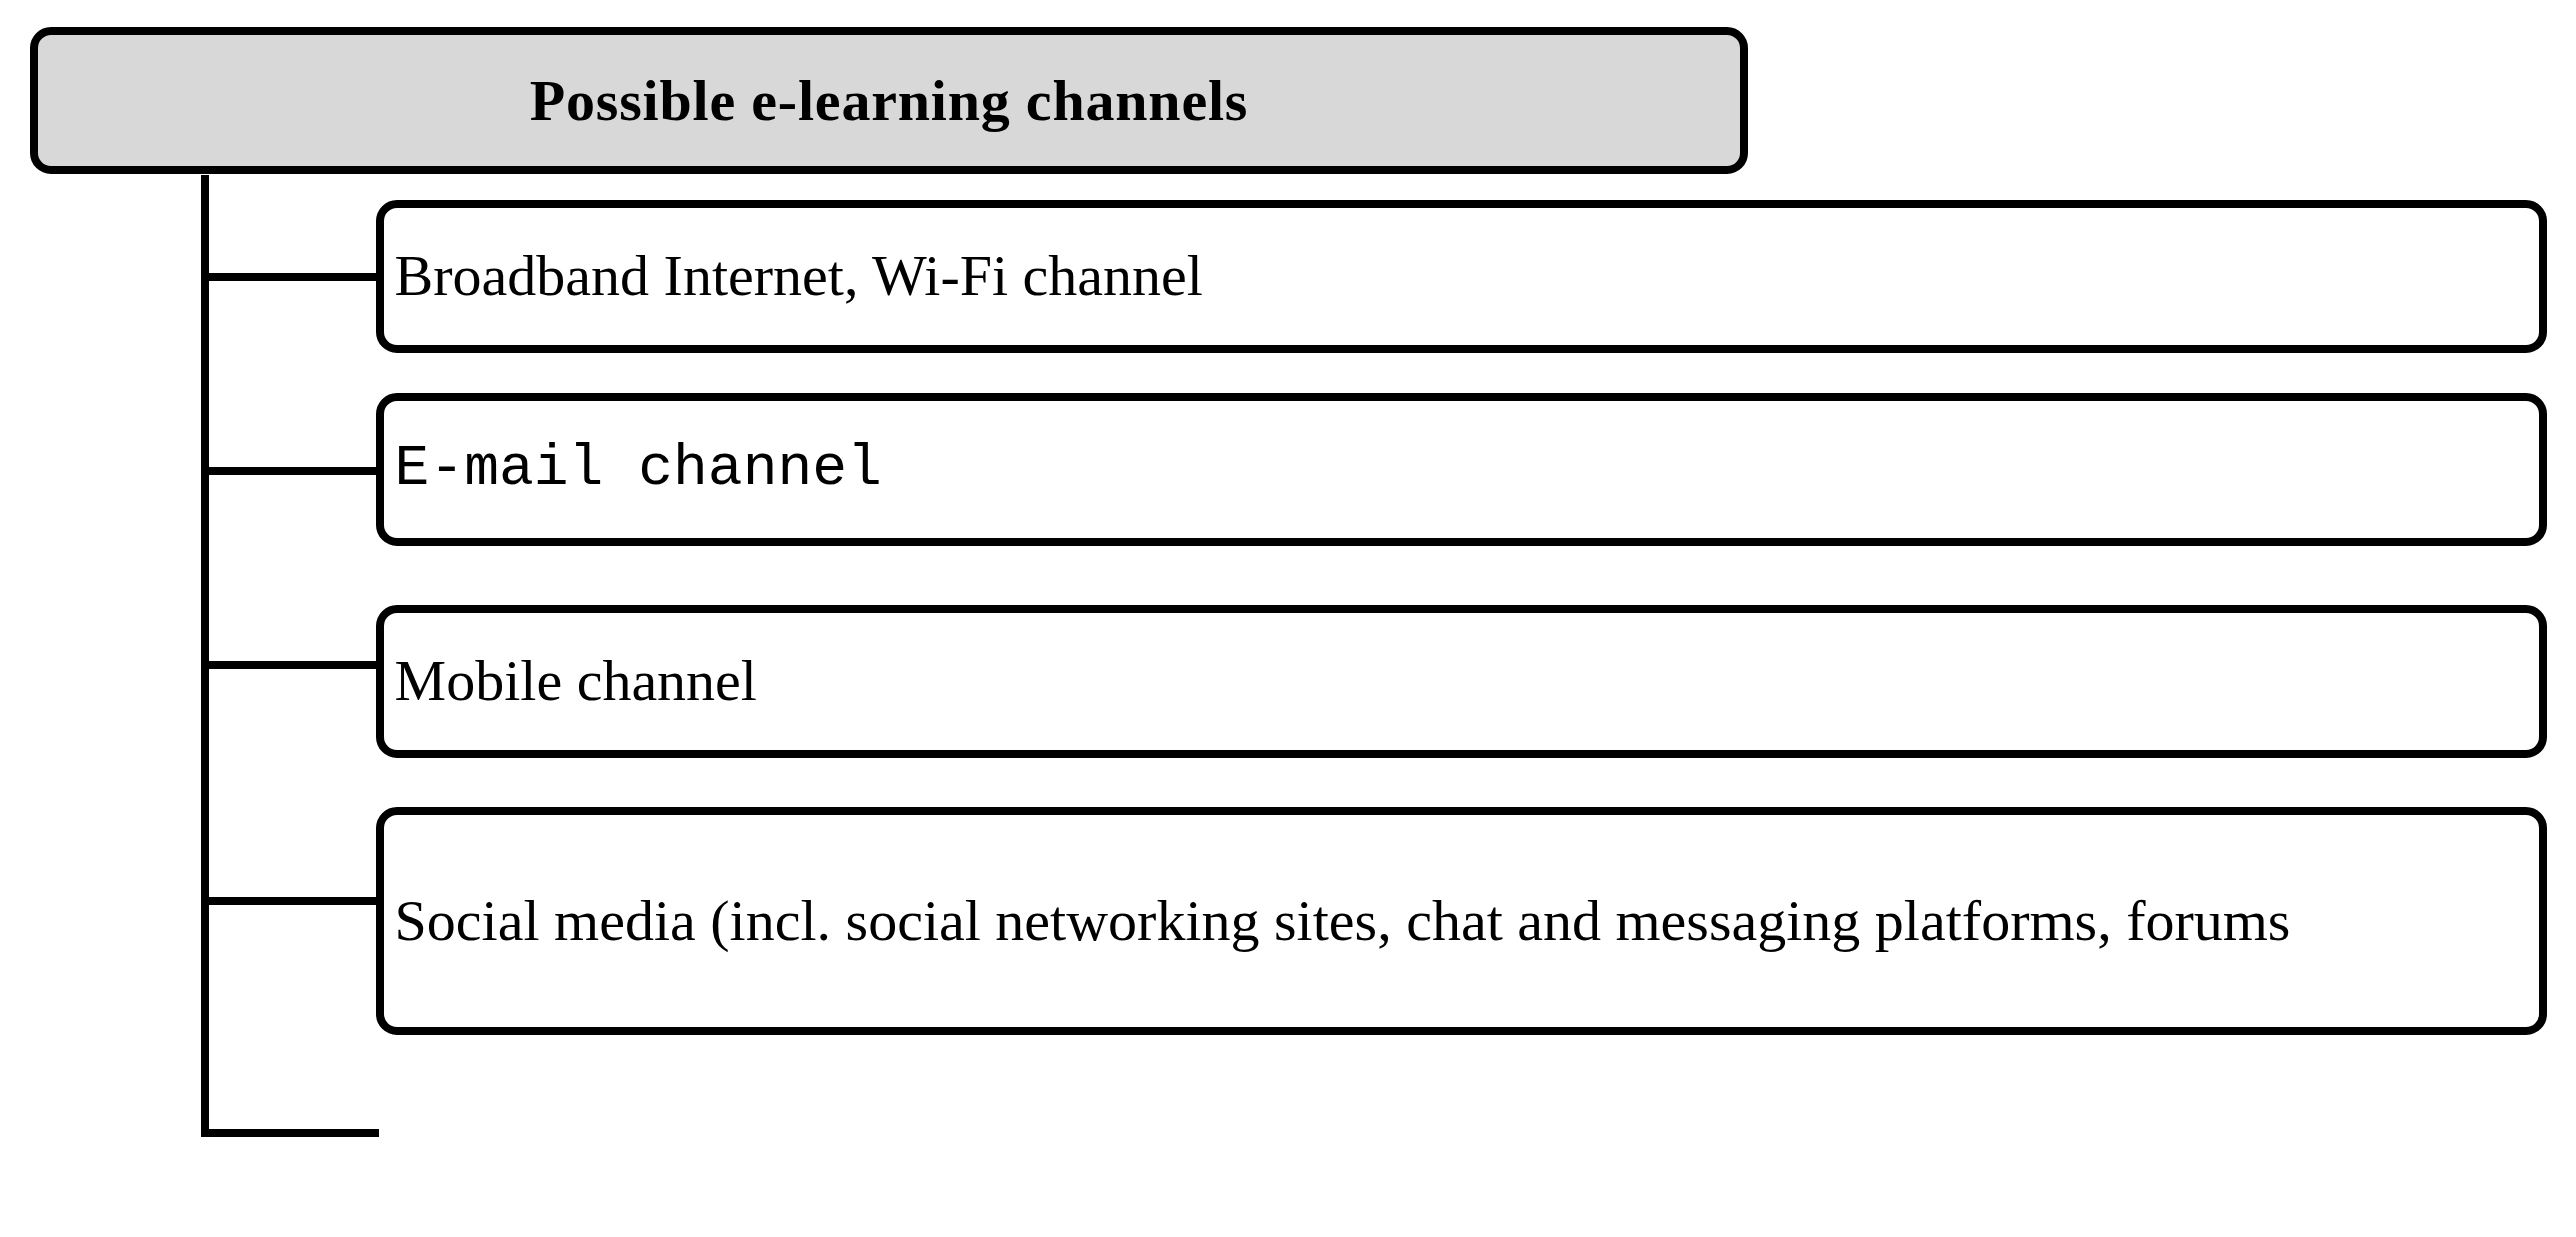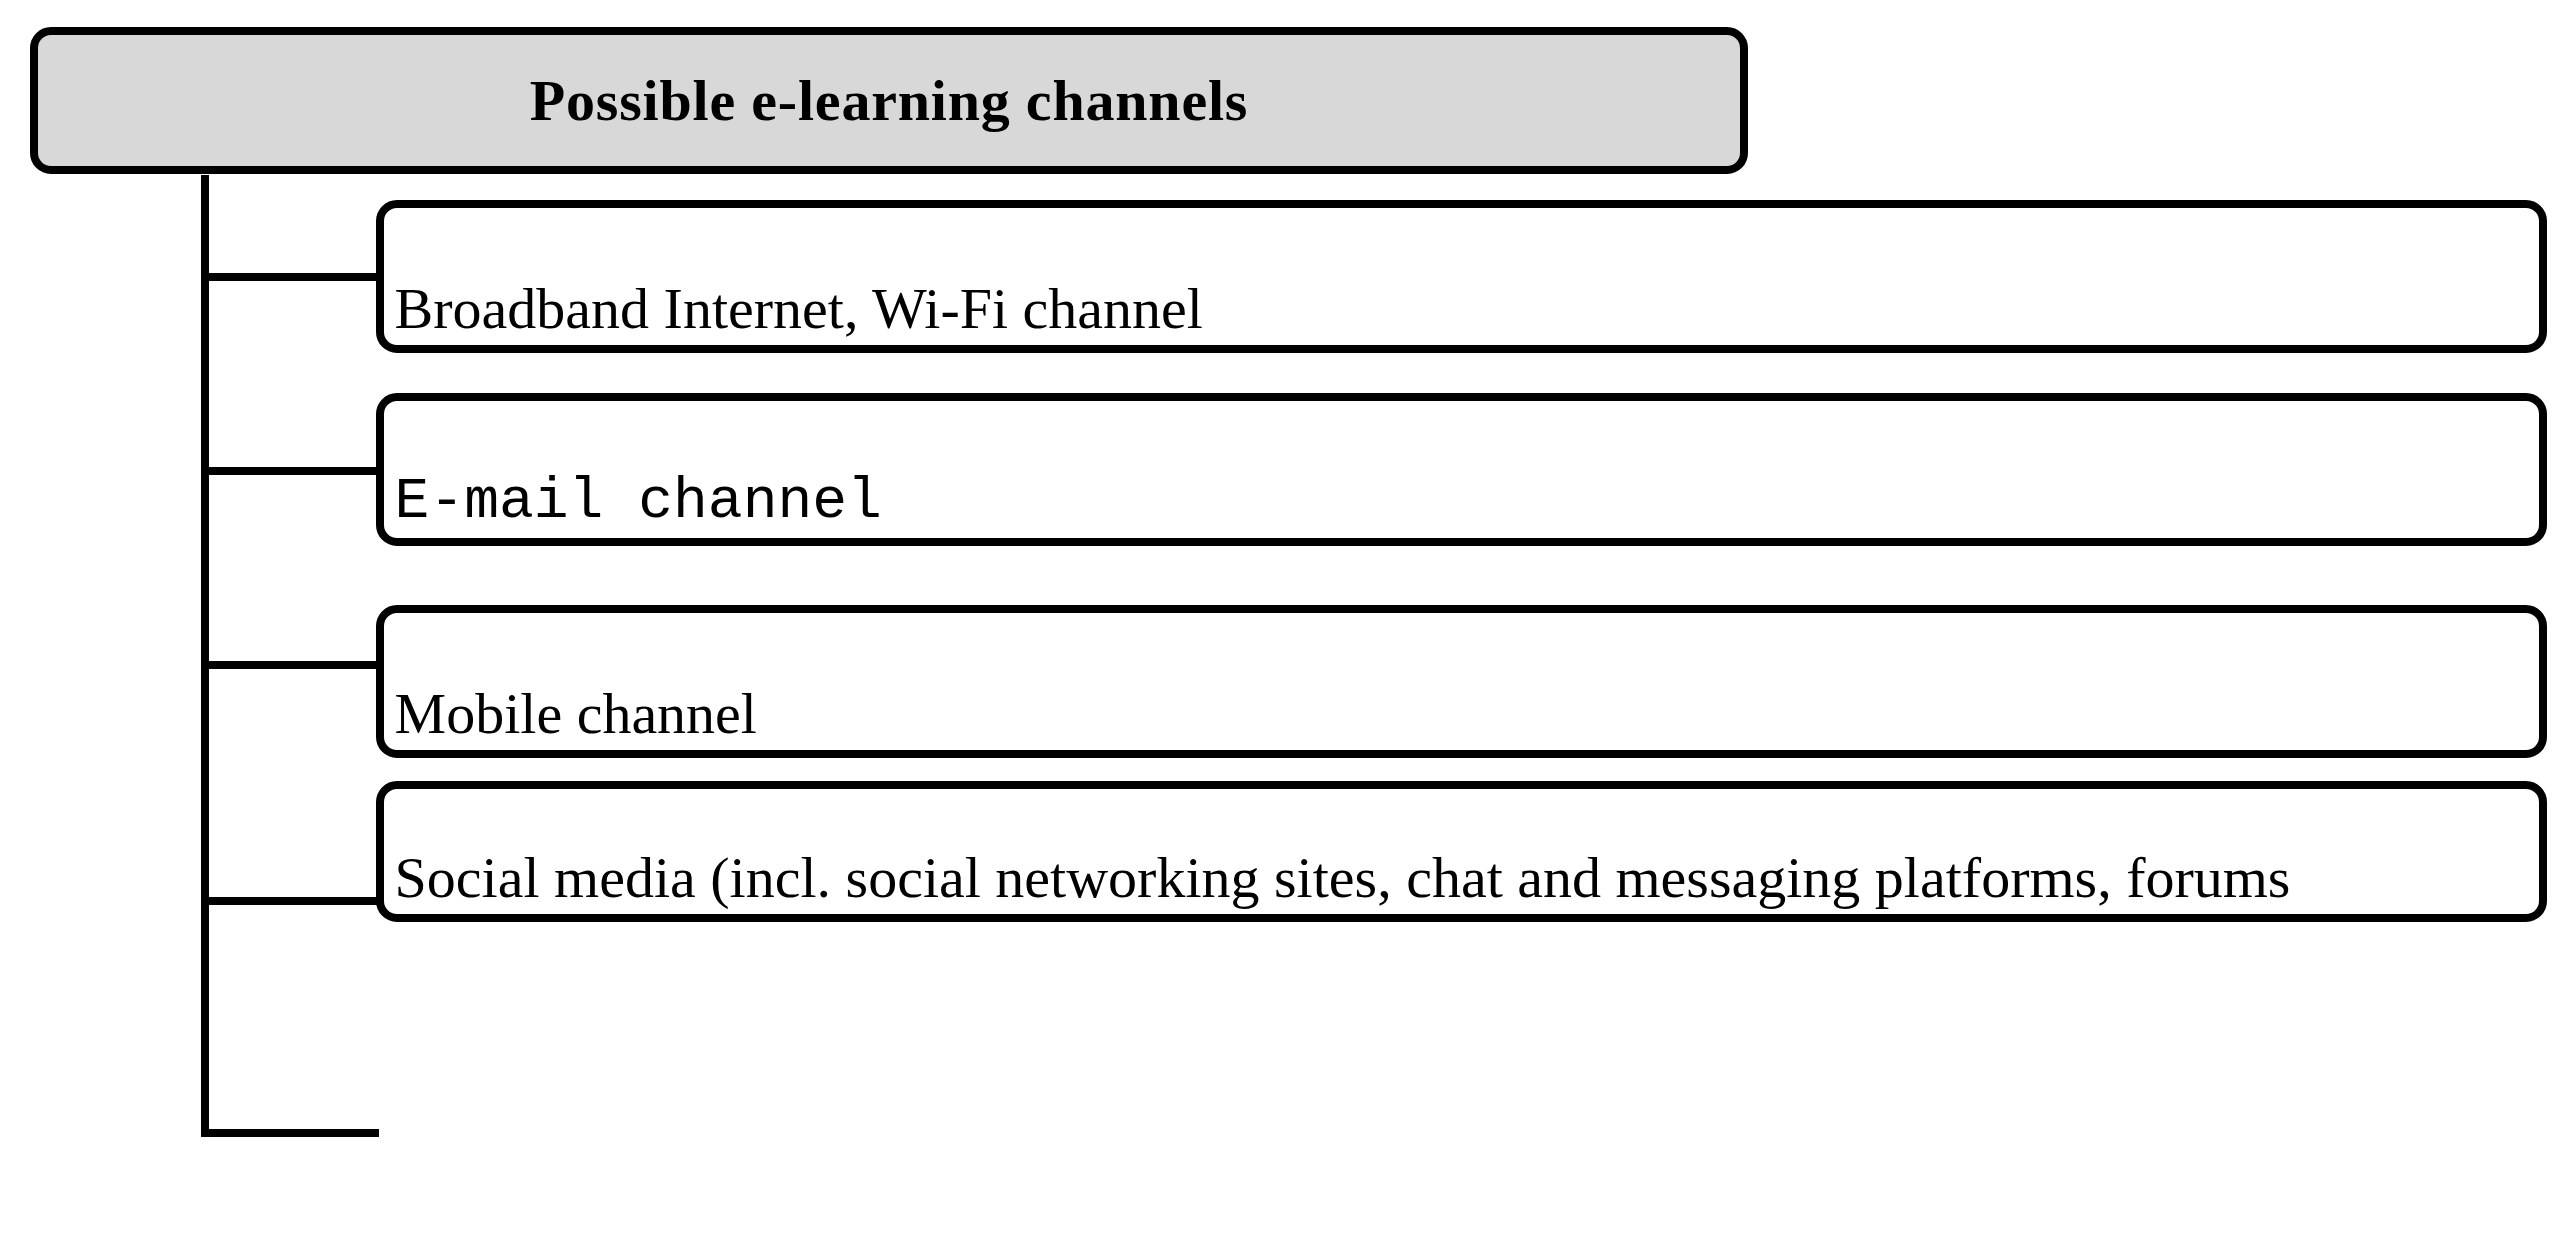--- a/index.html
+++ b/index.html
@@ -37,21 +37,20 @@
     font-size:58px;
     letter-spacing:0.8px;
     white-space:nowrap;
   }
   .child-node{
     left:376px;
     width:2171px;
     background:var(--child-fill);
     align-items:flex-start;
     padding-left:10.6px;
-    justify-content:flex-end;
   }
   .child-node .line{
     display:block;
     font-size:58px;
     line-height:1.22;
     white-space:nowrap;
   }
   .trunk{
     position:absolute;
     left:201px; top:175px;
@@ -60,21 +59,21 @@
   }
   .stub{
     position:absolute;
     left:201px;
     width:178px; height:7.6px;
     background:var(--line-color);
   }
   #r1{top:200px;height:153px;}
   #r2{top:393px;height:153px;font-family:Liberation Mono, monospace;}
   #r3{top:605px;height:153px;}
-  #r4{top:781px;height:141px;}
+  #r4{top:807px;height:228px;}
   #r5{top:1055px;height:156px;}
   #s1{top:273px;}
   #s2{top:467px;}
   #s3{top:661px;}
   #s4{top:897px;}
   #s5{top:1129px;}
 </style>
 </head>
 <body>
 

